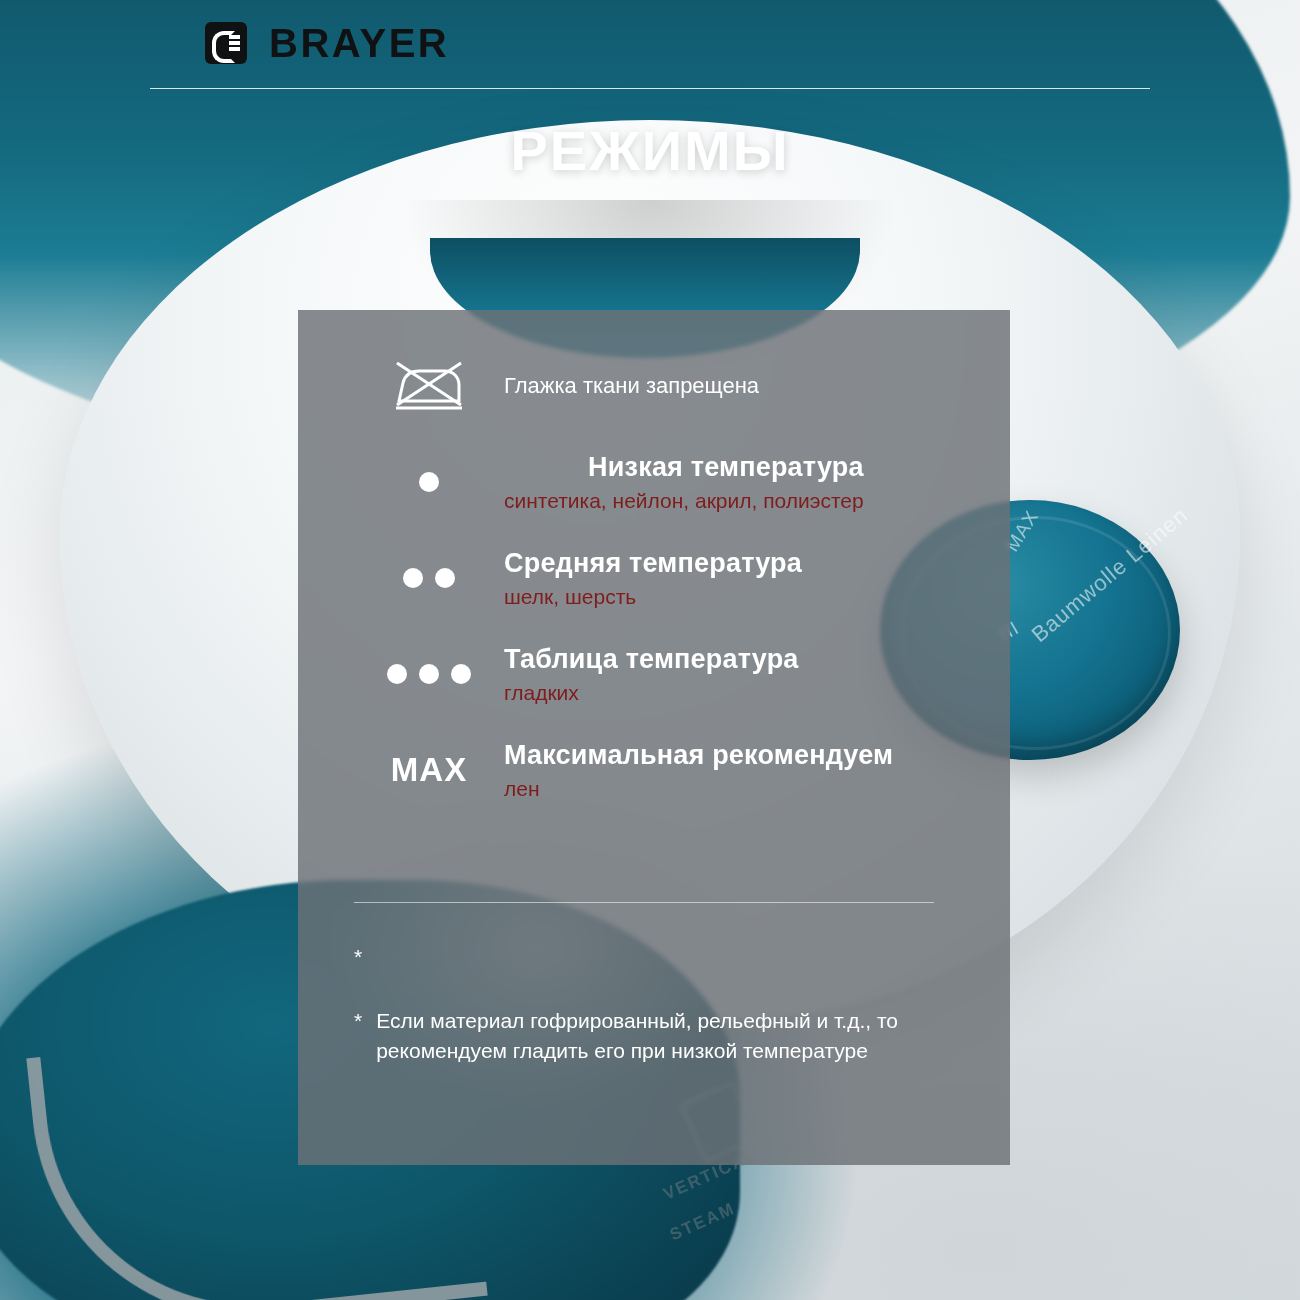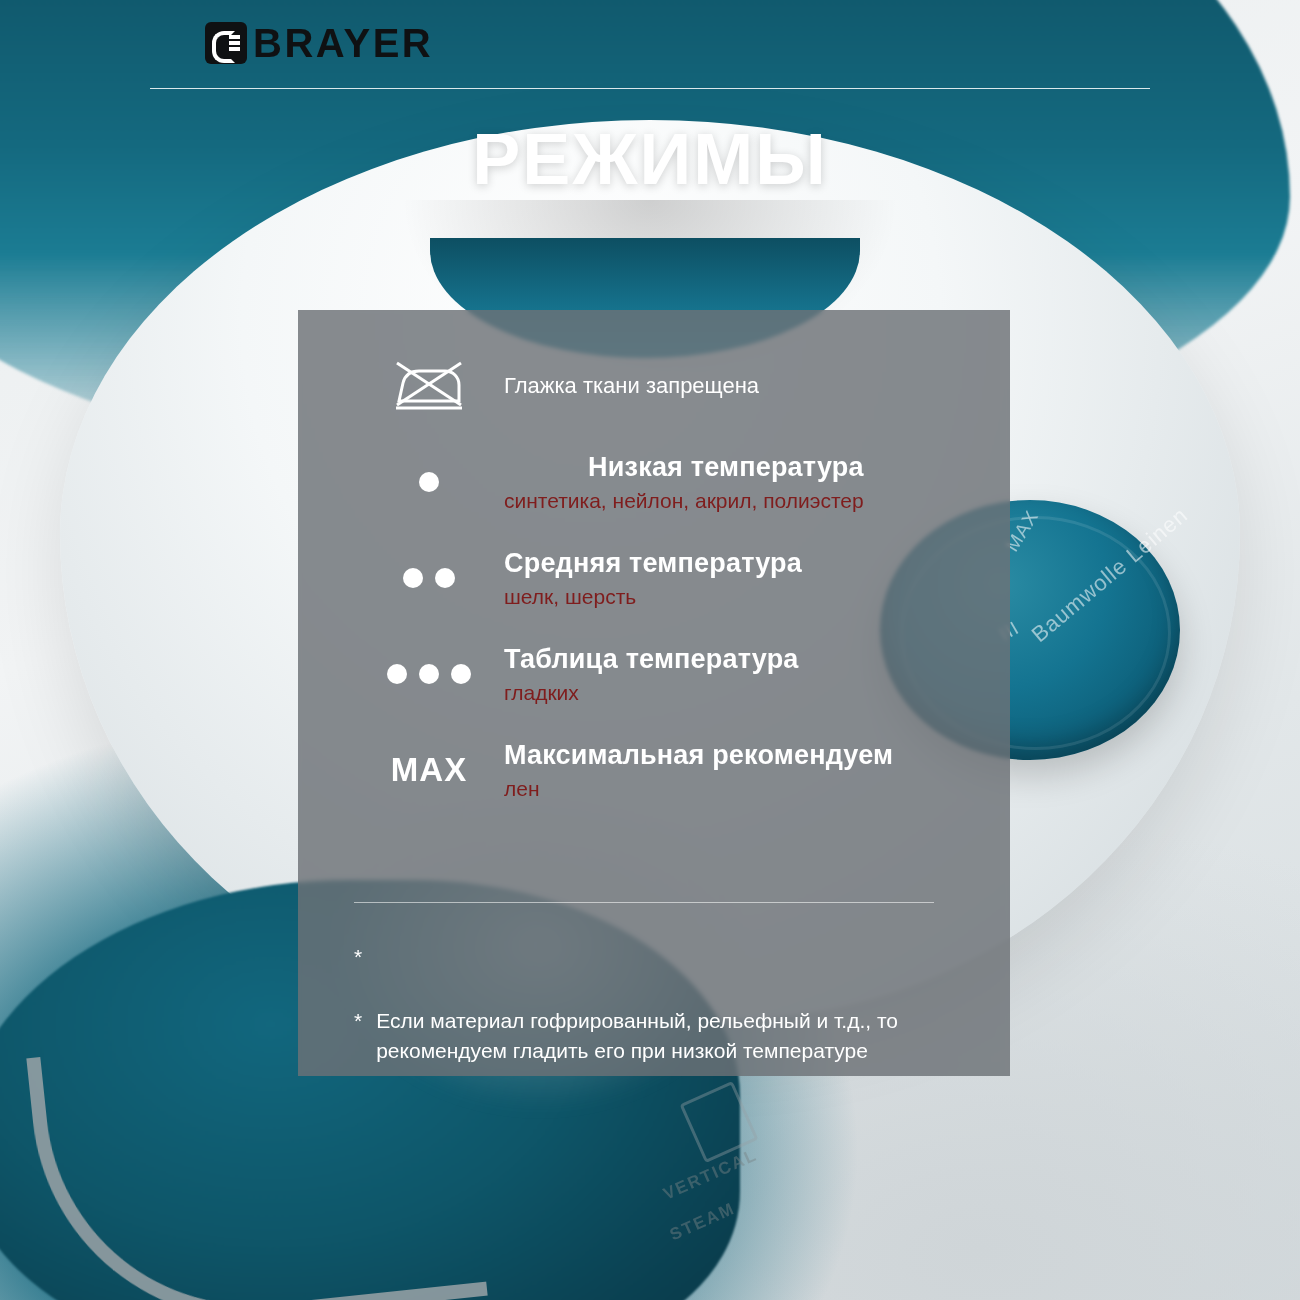--- a/index.html
+++ b/index.html
@@ -155,21 +155,21 @@
     filter: blur(10px);
   }
 
   
   .brand {
     position: absolute;
     left: 205px;
     top: 22px;
     display: flex;
     align-items: center;
-    gap: 6px;
+    gap: 22px;
   }
   .brand-mark {
     width: 42px;
     height: 42px;
     border-radius: 6px;
     background: #0f1113;
     position: relative;
     flex: none;
   }
   .brand-mark::before {
@@ -205,34 +205,34 @@
     width: 1000px;
     height: 1px;
     background: rgba(255,255,255,0.85);
   }
   .page-title {
     position: absolute;
     top: 118px;
     left: 0;
     width: 1300px;
     text-align: center;
-    font-size: 72px;
+    font-size: 56px;
     font-weight: bold;
     letter-spacing: 2px;
     color: #ffffff;
     text-shadow: 0 2px 10px rgba(0,0,0,0.18);
   }
 
   
   .panel {
     position: absolute;
     left: 298px;
     top: 310px;
     width: 712px;
-    height: 766px;
+    height: 855px;
     background: rgba(109,114,118,0.82);
     backdrop-filter: blur(2px);
   }
   .rows {
     position: absolute;
     left: 0;
     top: 28px;
     width: 100%;
   }
   .row {

